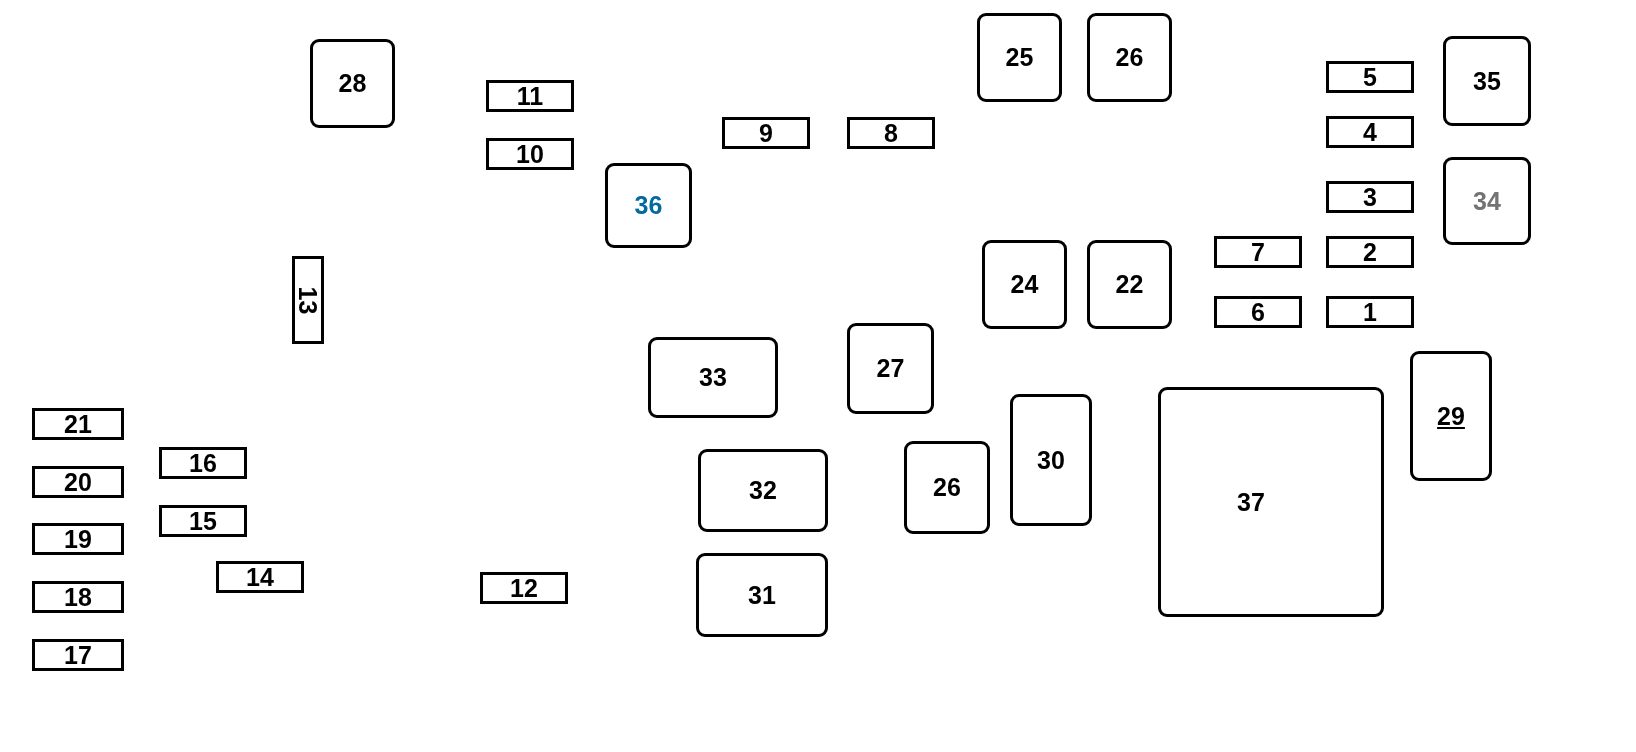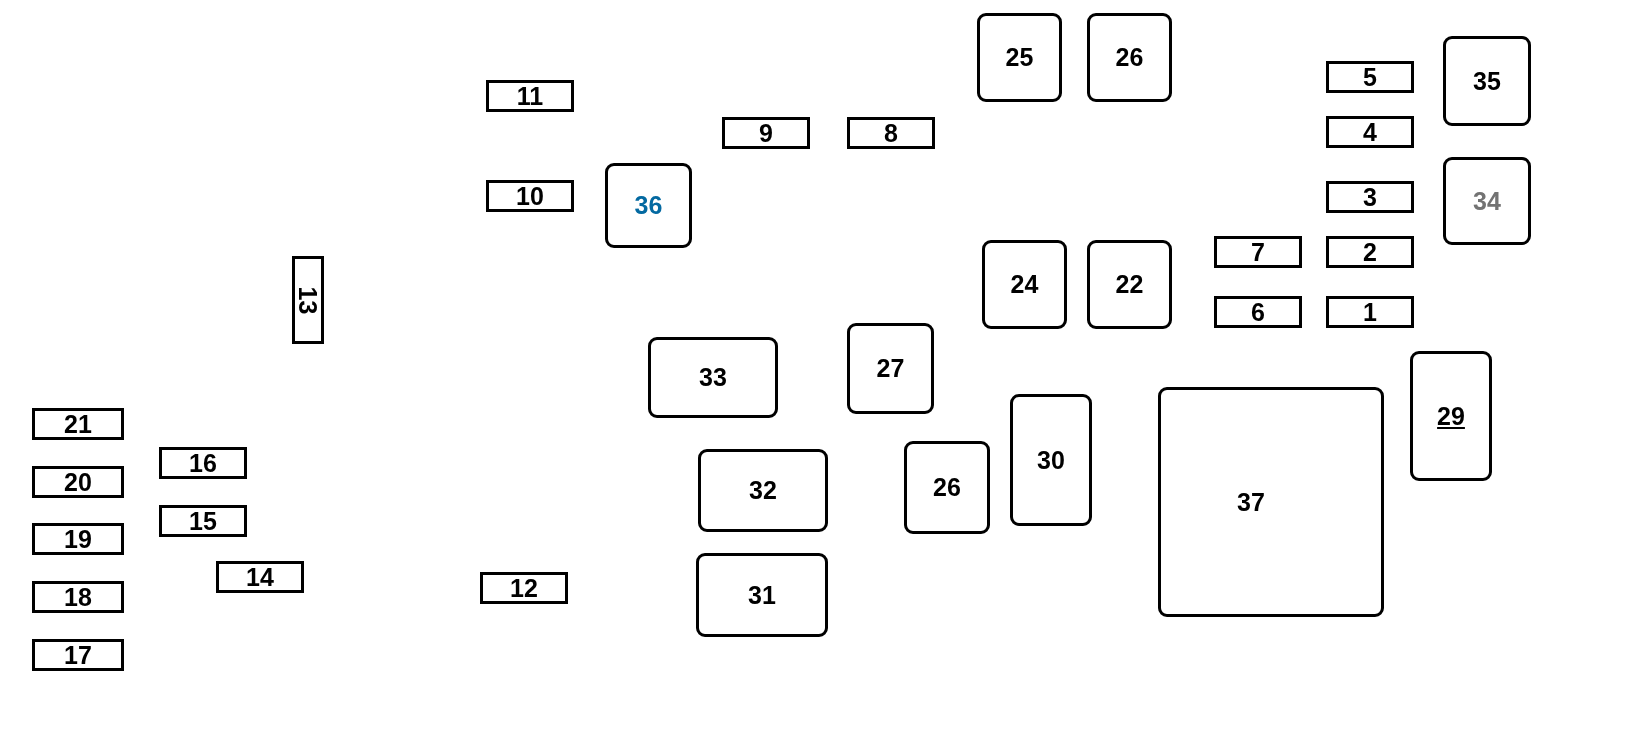--- a/index.html
+++ b/index.html
@@ -83,21 +83,21 @@
     </div>
     <div class="slot fuse" style="left: 1214px; top: 236px; width: 88px; height: 32px; border-color: rgb(0, 0, 0); color: rgb(0, 0, 0);">
       <span class="slot-label">7</span>
     </div>
     <div class="slot fuse" style="left: 847px; top: 117px; width: 88px; height: 32px; border-color: rgb(0, 0, 0); color: rgb(0, 0, 0);">
       <span class="slot-label">8</span>
     </div>
     <div class="slot fuse" style="left: 722px; top: 117px; width: 88px; height: 32px; border-color: rgb(0, 0, 0); color: rgb(0, 0, 0);">
       <span class="slot-label">9</span>
     </div>
-    <div class="slot fuse" style="left: 486px; top: 138px; width: 88px; height: 32px; border-color: rgb(0, 0, 0); color: rgb(0, 0, 0); margin-top: 42px;">
+    <div class="slot fuse" style="left: 486px; top: 138px; width: 88px; height: 32px; border-color: rgb(0, 0, 0); color: rgb(0, 0, 0);">
       <span class="slot-label">10</span>
     </div>
     <div class="slot fuse" style="left: 486px; top: 80px; width: 88px; height: 32px; border-color: rgb(0, 0, 0); color: rgb(0, 0, 0);">
       <span class="slot-label">11</span>
     </div>
     <div class="slot fuse" style="left: 480px; top: 572px; width: 88px; height: 32px; border-color: rgb(0, 0, 0); color: rgb(0, 0, 0);">
       <span class="slot-label">12</span>
     </div>
     <div class="slot fuse vertical" style="left: 292px; top: 256px; width: 32px; height: 88px; border-color: rgb(0, 0, 0); color: rgb(0, 0, 0);">
       <span class="slot-label">13</span>
@@ -137,20 +137,23 @@
     </div>
     <div class="slot relay" style="left: 977px; top: 13px; width: 85px; height: 89px; border-color: rgb(0, 0, 0); color: rgb(0, 0, 0);">
       <span class="slot-label">25</span>
     </div>
     <div class="slot relay" style="left: 904px; top: 441px; width: 86px; height: 93px; border-color: rgb(0, 0, 0); color: rgb(0, 0, 0);">
       <span class="slot-label">26</span>
     </div>
     <div class="slot relay" style="left: 847px; top: 323px; width: 87px; height: 91px; border-color: rgb(0, 0, 0); color: rgb(0, 0, 0);">
       <span class="slot-label">27</span>
     </div>
+    <div class="slot relay" style="left: 310px; top: 39px; width: 85px; height: 89px; border-color: rgb(0, 0, 0); color: rgb(0, 0, 0);">
+      <span class="slot-label">28</span>
+    </div>
     <div class="slot relay" style="left: 1410px; top: 351px; width: 82px; height: 130px; border-color: rgb(0, 0, 0); color: rgb(0, 0, 0); text-decoration: underline;">
       <span class="slot-label">29</span>
     </div>
     <div class="slot relay" style="left: 1010px; top: 394px; width: 82px; height: 132px; border-color: rgb(0, 0, 0); color: rgb(0, 0, 0);">
       <span class="slot-label">30</span>
     </div>
     <div class="slot relay" style="left: 696px; top: 553px; width: 132px; height: 84px; border-color: rgb(0, 0, 0); color: rgb(0, 0, 0);">
       <span class="slot-label">31</span>
     </div>
     <div class="slot relay" style="left: 698px; top: 449px; width: 130px; height: 83px; border-color: rgb(0, 0, 0); color: rgb(0, 0, 0);">

